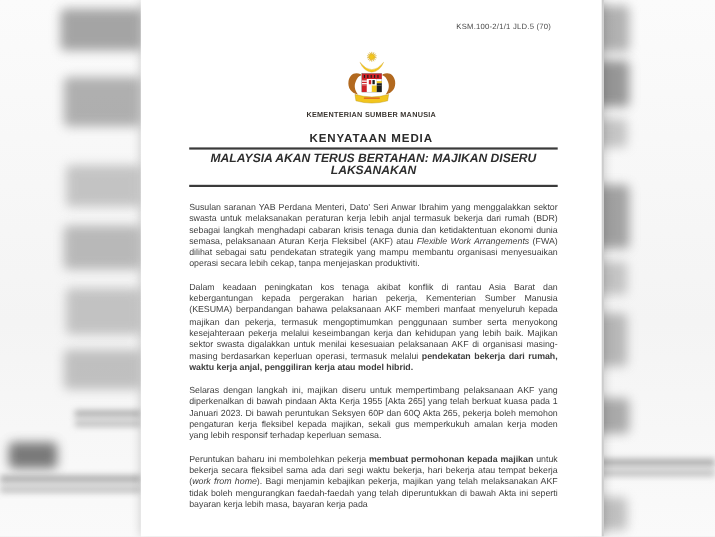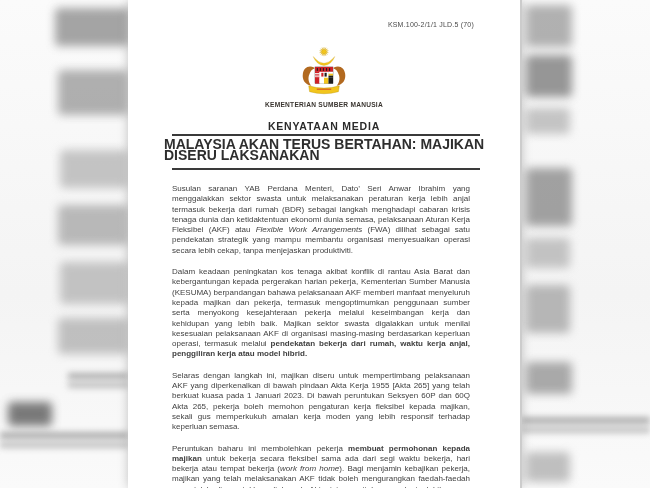--- a/index.html
+++ b/index.html
@@ -9,46 +9,47 @@
     font-family:"Liberation Sans", sans-serif;
   }
   
   .blob{position:absolute;filter:blur(5px);border-radius:4px;}
   .bar{position:absolute;filter:blur(3px);}
   
   .page{
     position:absolute;left:128px;top:0;width:392px;height:488px;
     background:#ffffff;border-right:2px solid #cccccc;
     box-shadow:0 0 10px rgba(0,0,0,.22);
+    padding-left:27px;
   }
   .ref{
     position:absolute;top:21px;right:46px;font-size:7px;color:#4a4a4a;
     letter-spacing:.2px;
   }
   .crest{position:absolute;top:44px;left:50%;transform:translateX(-50%);}
   .ministry{
     position:absolute;top:101px;left:0;width:100%;text-align:center;
     font-size:6.6px;font-weight:bold;color:#3a3530;letter-spacing:.25px;
   }
   .release{
     position:absolute;top:120px;left:0;width:100%;text-align:center;
     font-size:10.5px;font-weight:bold;color:#2a2a2a;letter-spacing:.8px;
   }
   .rule{position:absolute;left:44px;right:40px;height:1.6px;background:#3a3a3a;}
   .rule1{top:134px;}
   .rule2{top:168px;}
   .title{
-    position:absolute;top:139px;left:36px;right:32px;
-    font-size:14px;font-weight:bold;color:#2e2e2e;line-height:11px;
+    position:absolute;top:139px;left:36px;right:32px;text-align:center;
+    font-size:11px;font-weight:bold;color:#2e2e2e;line-height:11px;font-style:italic;
   }
   .body-text{
     position:absolute;top:184px;left:44px;right:40px;
     font-size:8px;line-height:10.3px;color:#3f3f3f;text-align:justify;
   }
-  .body-text p{margin:0 10px 11px 0;}
+  .body-text p{margin:0 0 11px 0;}
   .b{font-weight:bold;}
   .i{font-style:italic;}
 </style>
 </head>
 <body>
 
 <div class="viewport">
 
   <div class="blob" style="left:55px;top:8px;width:74px;height:38px;background:#808080;opacity:.7;"></div>
   <div class="blob" style="left:58px;top:70px;width:70px;height:45px;background:#888888;opacity:.65;"></div>

